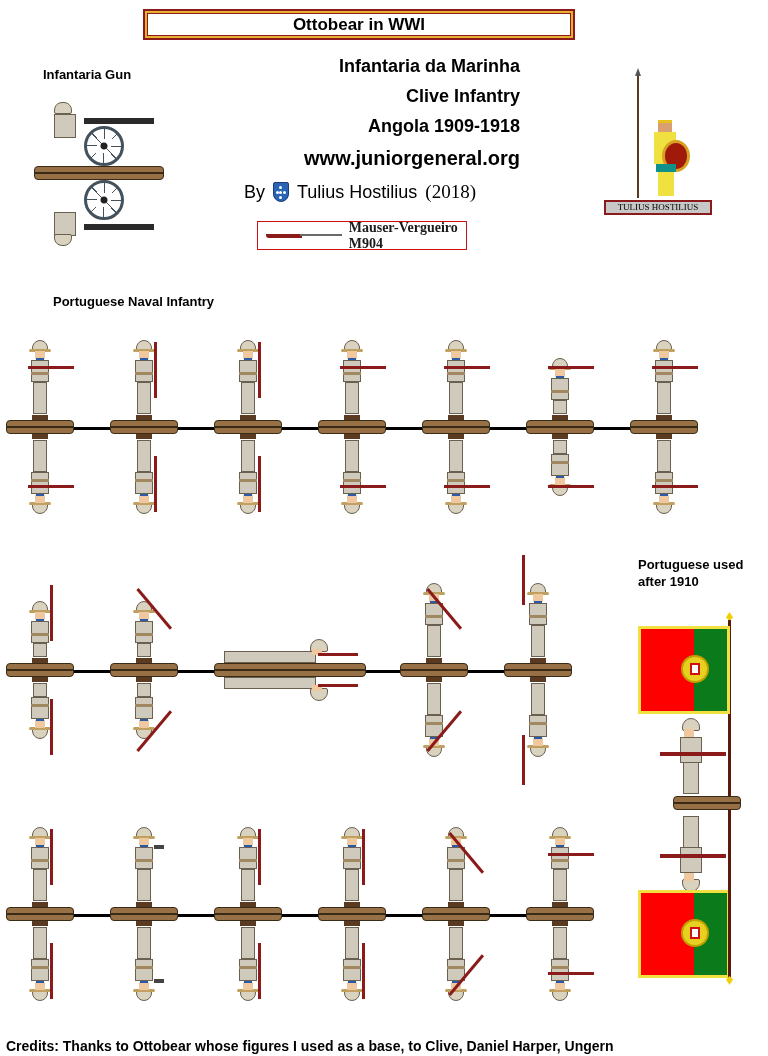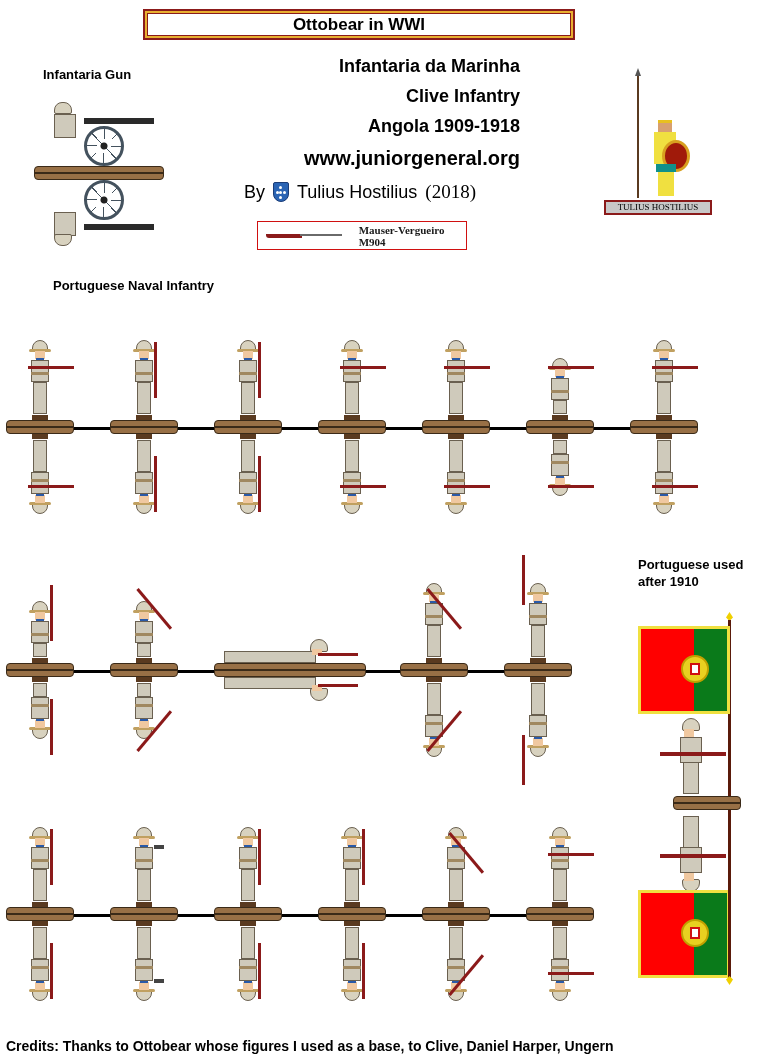--- a/index.html
+++ b/index.html
@@ -6,21 +6,21 @@
   body{width:768px;height:1056px;position:relative;overflow:hidden;font-family:"Liberation Sans",sans-serif;color:#000;}
   .abs{position:absolute;}
   .title-box{left:143px;top:9px;width:432px;height:31px;border:2px solid #8b1a1a;box-shadow:inset 0 0 0 2px #e8b030, inset 0 0 0 3px #8b1a1a;background:#fff;display:flex;align-items:center;justify-content:center;box-sizing:border-box;}
   .title-box span{font-weight:bold;font-size:17px;}
   .hdr{left:200px;width:320px;text-align:right;font-weight:bold;font-size:18px;}
   .by-line{left:200px;width:320px;top:181px;text-align:center;font-size:18px;display:flex;justify-content:center;align-items:center;gap:8px;}
   .by-line .year{font-family:"Liberation Serif",serif;font-size:19px;}
   .shield{width:16px;height:20px;background:#2a64b4;border-radius:2px 2px 8px 8px;border:1px solid #1a3c78;position:relative;box-sizing:border-box;}
   .shield i{position:absolute;width:3px;height:3px;background:#fff;border-radius:50%;}
   .rifle-box{left:257px;top:221px;width:210px;height:29px;border:1px solid #d01010;box-sizing:border-box;display:flex;align-items:center;}
-  .rifle-box .label{font-family:"Liberation Serif",serif;font-weight:bold;font-size:11px;margin-left:22px;color:#1a1a1a;}
+  .rifle-box .label{font-family:"Liberation Serif",serif;font-weight:bold;font-size:14px;margin-left:22px;color:#1a1a1a;}
   .rifle{position:relative;width:76px;height:6px;margin-left:8px;}
   .rifle .stock{position:absolute;left:0;top:1px;width:36px;height:4px;background:#8b1a1a;border-radius:0 0 0 3px;}
   .rifle .barrel{position:absolute;left:34px;top:1px;width:42px;height:2px;background:#6a6a6a;}
   .label-bold{font-weight:bold;font-size:13px;}
   .line{background:#000;height:3px;}
   .base{background:#987046;border:1px solid #3a2a18;border-radius:4px;height:14px;box-sizing:border-box;}
   .base::after{content:"";position:absolute;left:0;right:0;top:5px;height:2px;background:#3a2a18;}
   .fig{position:absolute;width:40px;}
   .fig .helmet{position:absolute;left:12px;width:16px;height:11px;background:#d8d2bf;border:1px solid #6a6050;border-radius:9px 9px 2px 2px;box-sizing:border-box;}
   .fig .brim{position:absolute;left:9px;width:22px;height:3px;background:#c0a060;border-radius:2px;}
@@ -91,21 +91,21 @@
   <div class="abs" style="left:33px;top:4px;width:2px;height:126px;background:#5a3a20;"></div>
   <div class="abs" style="left:31px;top:0;width:6px;height:8px;background:#555;clip-path:polygon(50% 0,100% 100%,0 100%);"></div>
   <div class="abs" style="left:54px;top:52px;width:14px;height:12px;background:#d8a070;border-top:3px solid #e8c020;"></div>
   <div class="abs" style="left:50px;top:64px;width:22px;height:32px;background:#f0e040;"></div>
   <div class="abs" style="left:58px;top:72px;width:28px;height:32px;border-radius:50%;background:#a01a0a;border:3px solid #d8a020;box-sizing:border-box;"></div>
   <div class="abs" style="left:52px;top:96px;width:20px;height:8px;background:#10908a;"></div>
   <div class="abs" style="left:54px;top:104px;width:16px;height:24px;background:#f0e040;"></div>
 </div>
 <div class="abs tulius-plate">TULIUS HOSTILIUS</div>
 
-<div class="abs label-bold" style="left:9px;top:278px;padding-left:44px;">Portuguese Naval Infantry</div>
+<div class="abs label-bold" style="left:9px;top:294px;padding-left:44px;">Portuguese Naval Infantry</div>
 
 <div class="abs line" style="left:6px;top:427px;width:692px;"></div>
 <div id="row1">
     <div class="abs base" style="left: 6px; top: 420px; width: 68px;"></div>
     <div class="fig" style="left: 20px; height: 84px; top: 336px;">
       <div class="helmet" style="top:4px"></div>
       <div class="brim" style="top:13px"></div>
       <div class="face" style="top:15px"></div>
       <div class="collar" style="top:22px"></div>
       <div class="torso" style="top:24px"></div>

